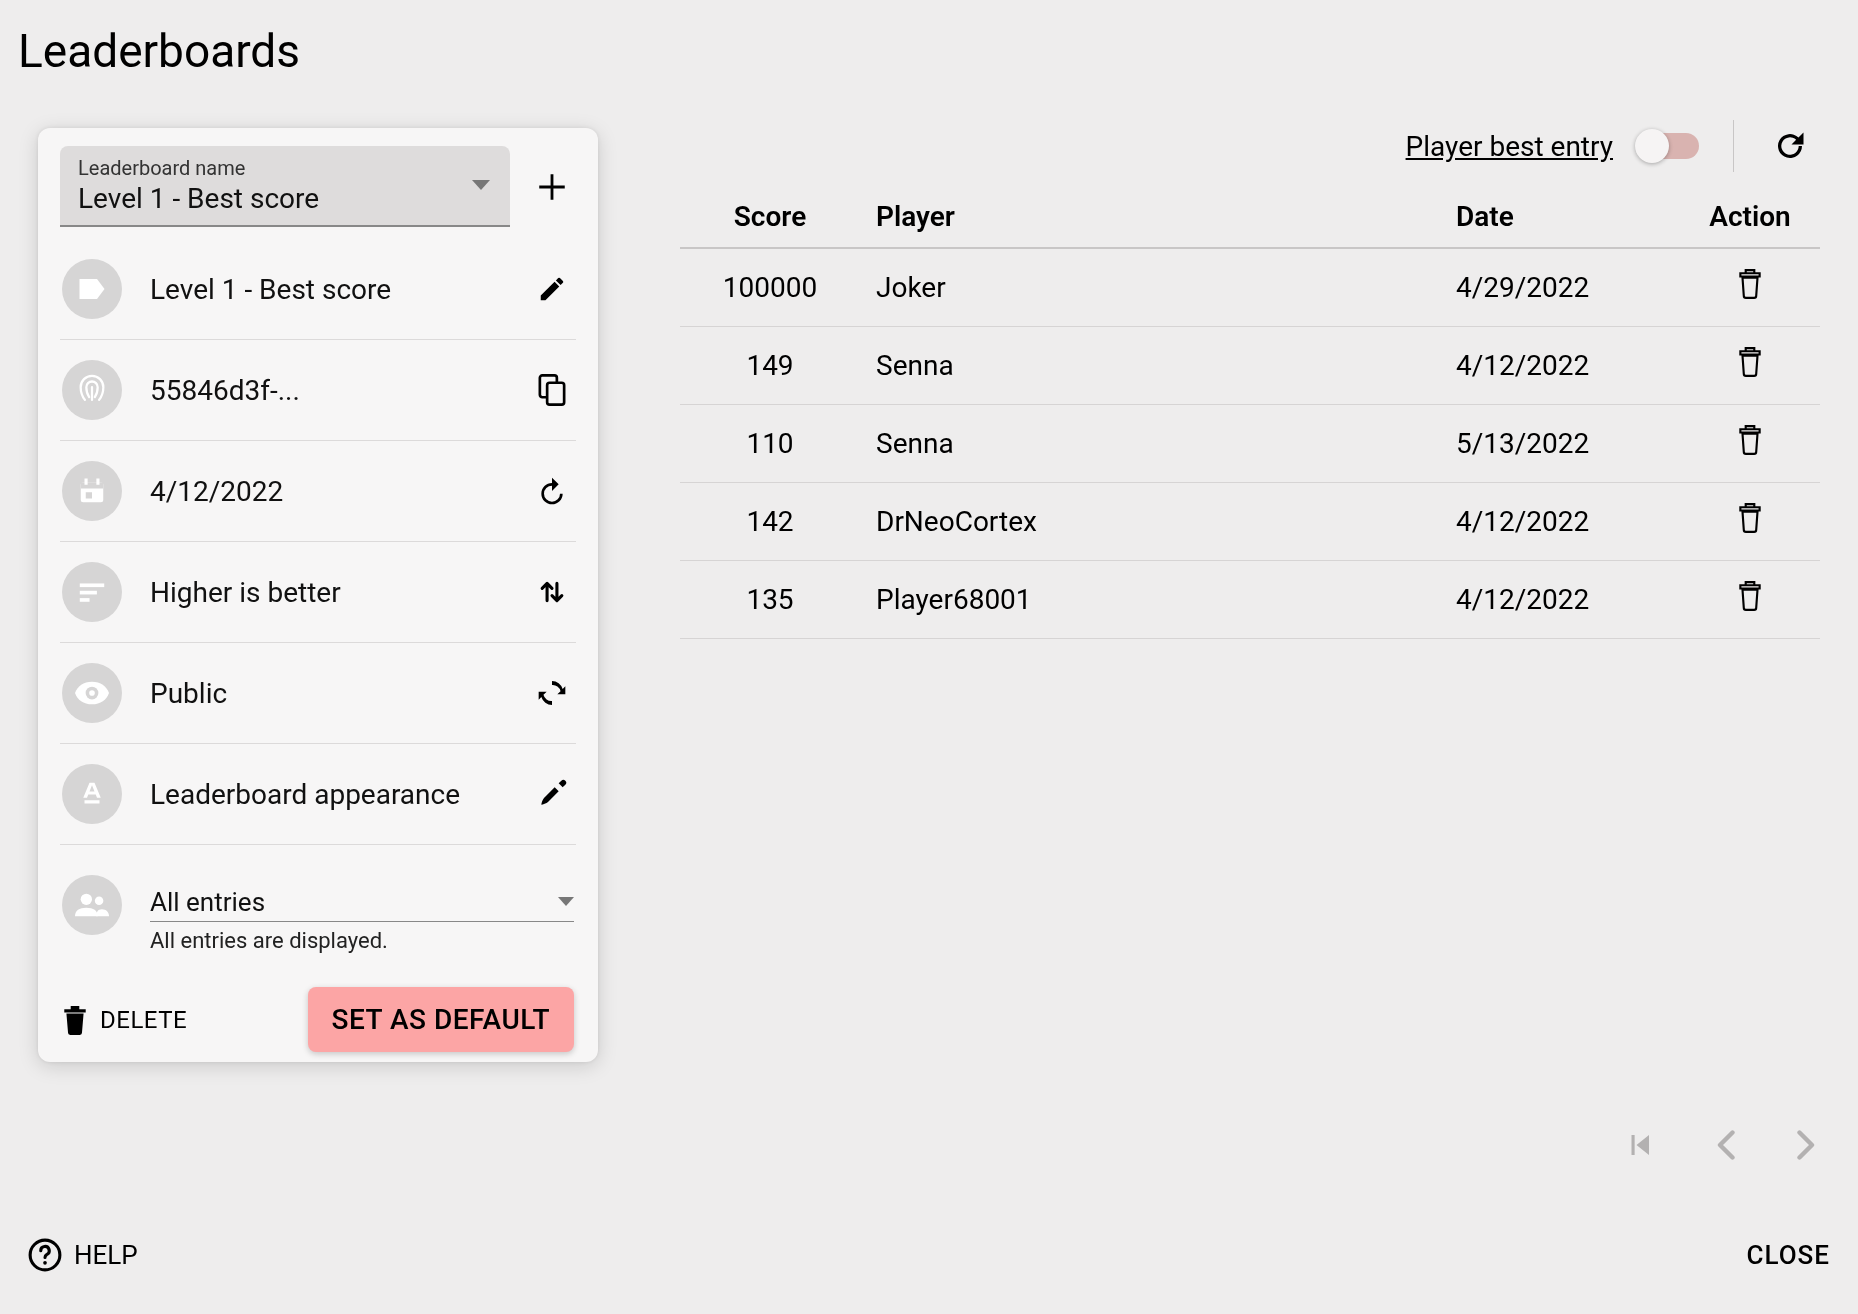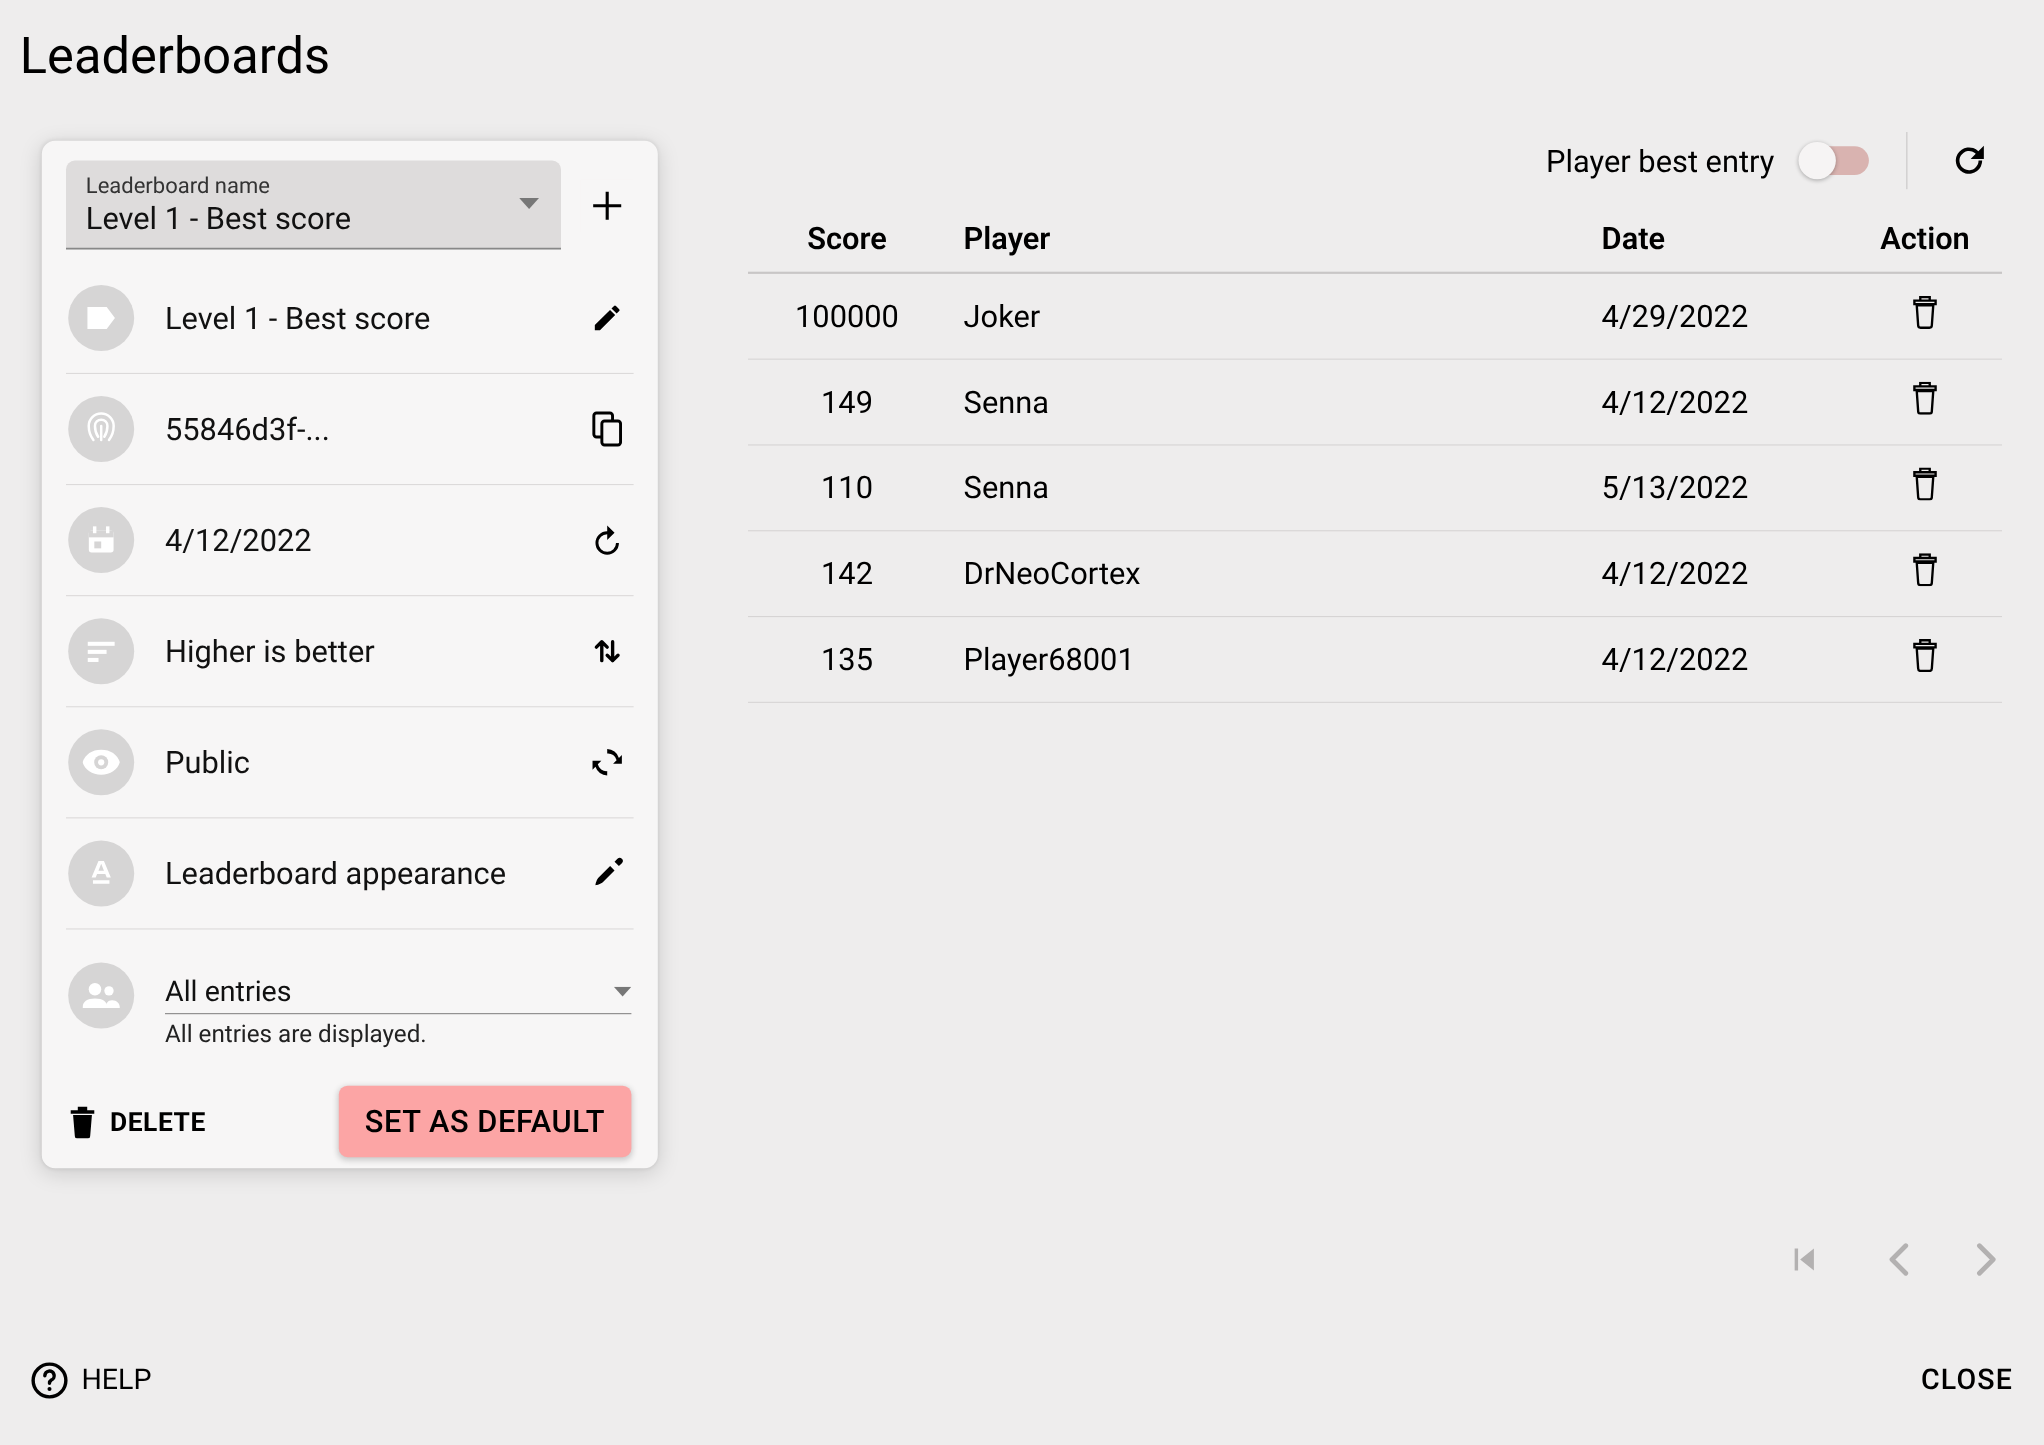--- a/index.html
+++ b/index.html
@@ -93,21 +93,21 @@
     display:flex; align-items:center; justify-content:space-between;margin-top:22px;
   }
   .panel-footer {
     display:flex;
     align-items:center;
     justify-content:space-between;
     padding: 14px 2px 8px 2px;
   }
   .delete-btn {
     display:flex; align-items:center; gap:12px;
-    font-size: 24px; font-weight:700;
+    font-size: 24px; font-weight:400;
     cursor:pointer;
     letter-spacing:0.5px;
   }
   .default-btn {
     background:#fca5a5;
     border-radius:8px;
     padding: 16px 24px;
     font-size:28px;
     font-weight:500;
     letter-spacing:0.5px;
@@ -118,20 +118,21 @@
   .main-area {
     position:absolute;
     left: 680px;
     top: 120px;
     width: 1140px;
   }
   .toolbar-top {
     display:flex; align-items:center; justify-content:flex-end;
     gap: 24px;
     padding: 0 8px 8px 0;
+    text-decoration: underline;
   }
   .toggle-label { font-size: 28px; }
   .toggle {
     width: 62px; height: 26px;
     background: #d9b3b0;
     border-radius: 14px;
     position:relative;
     cursor:pointer;
   }
   .toggle-thumb {

